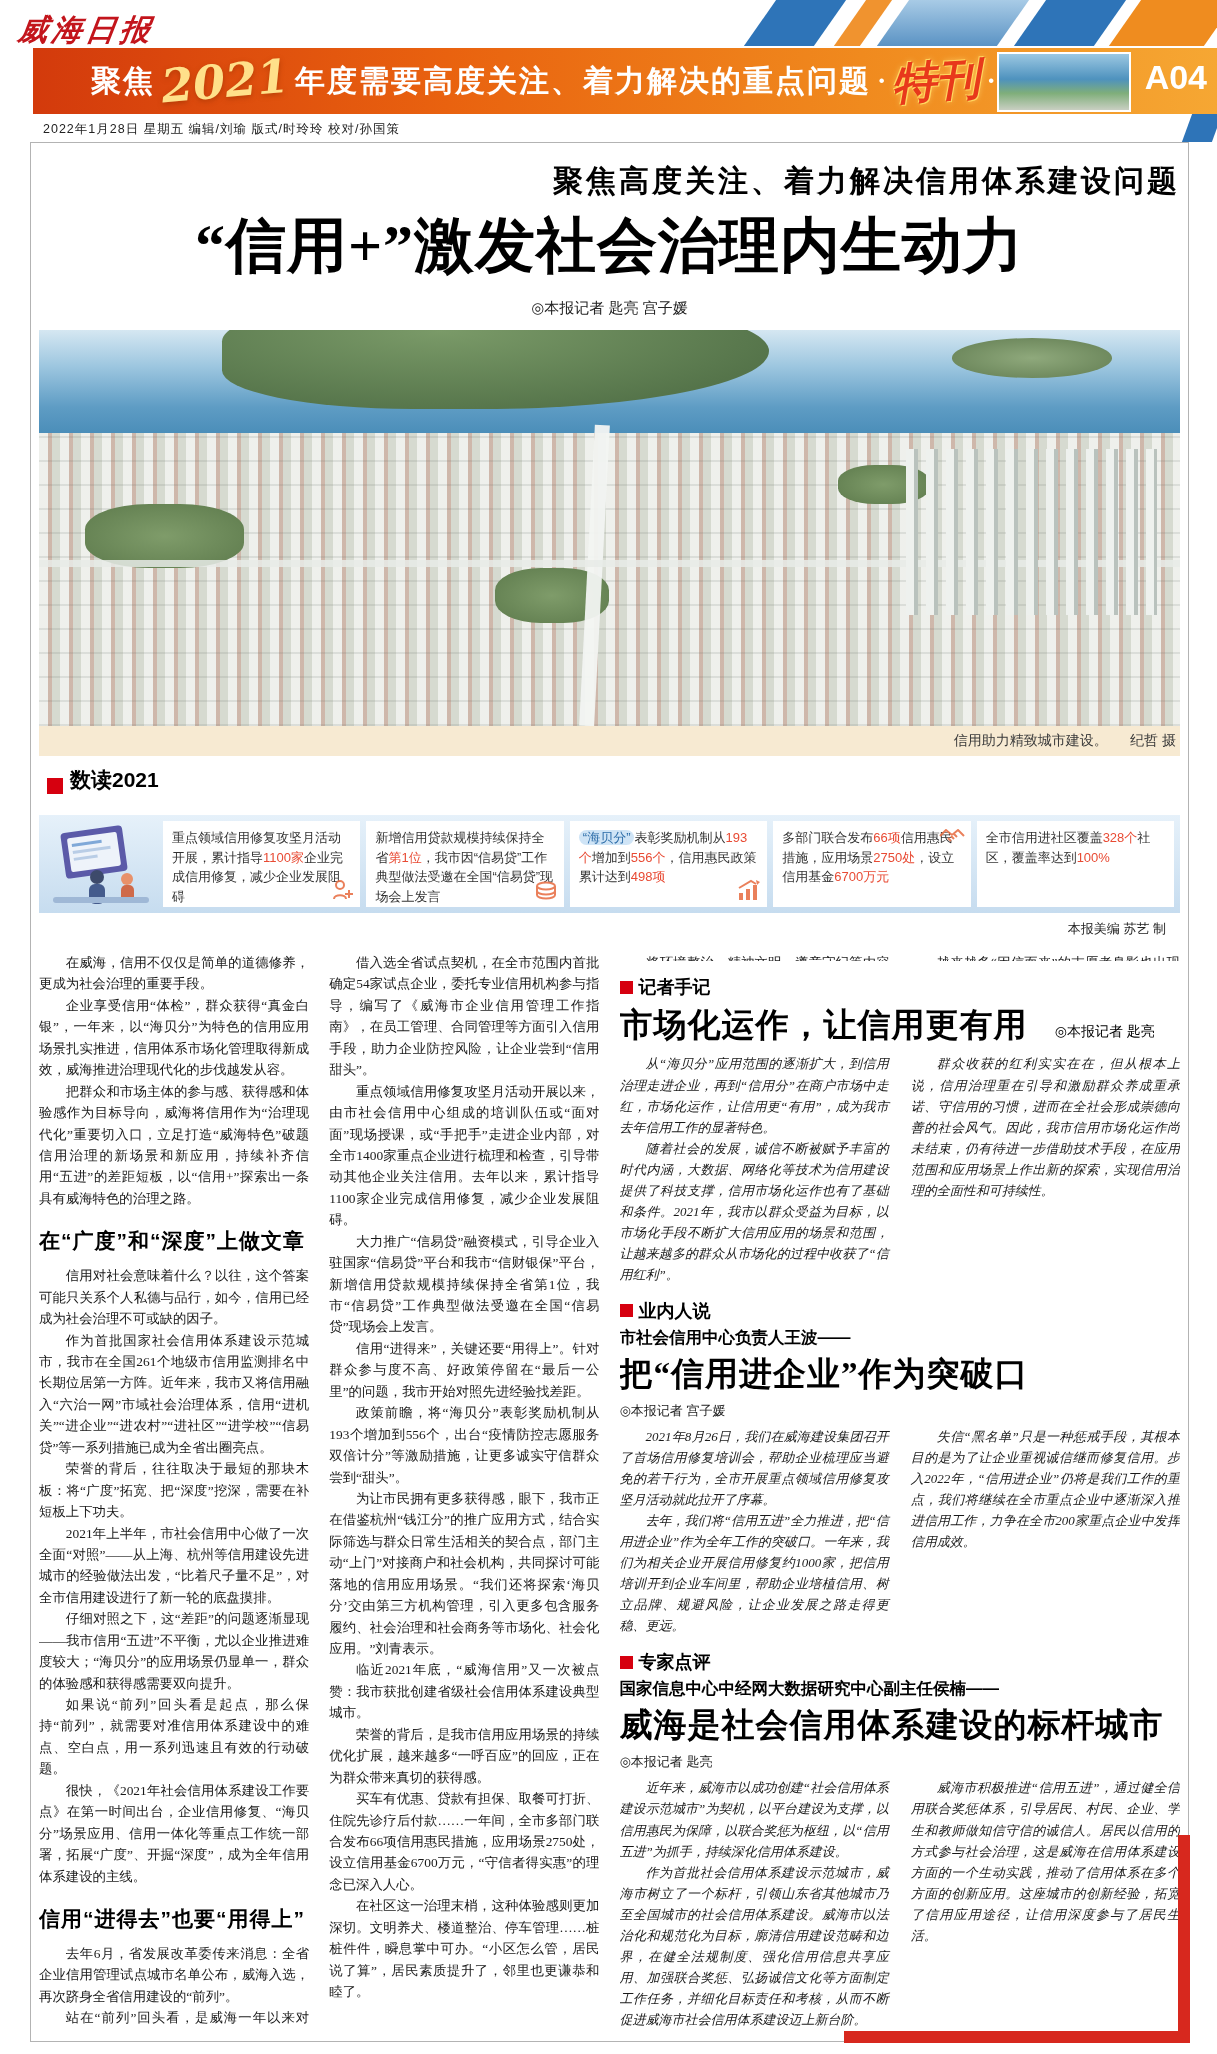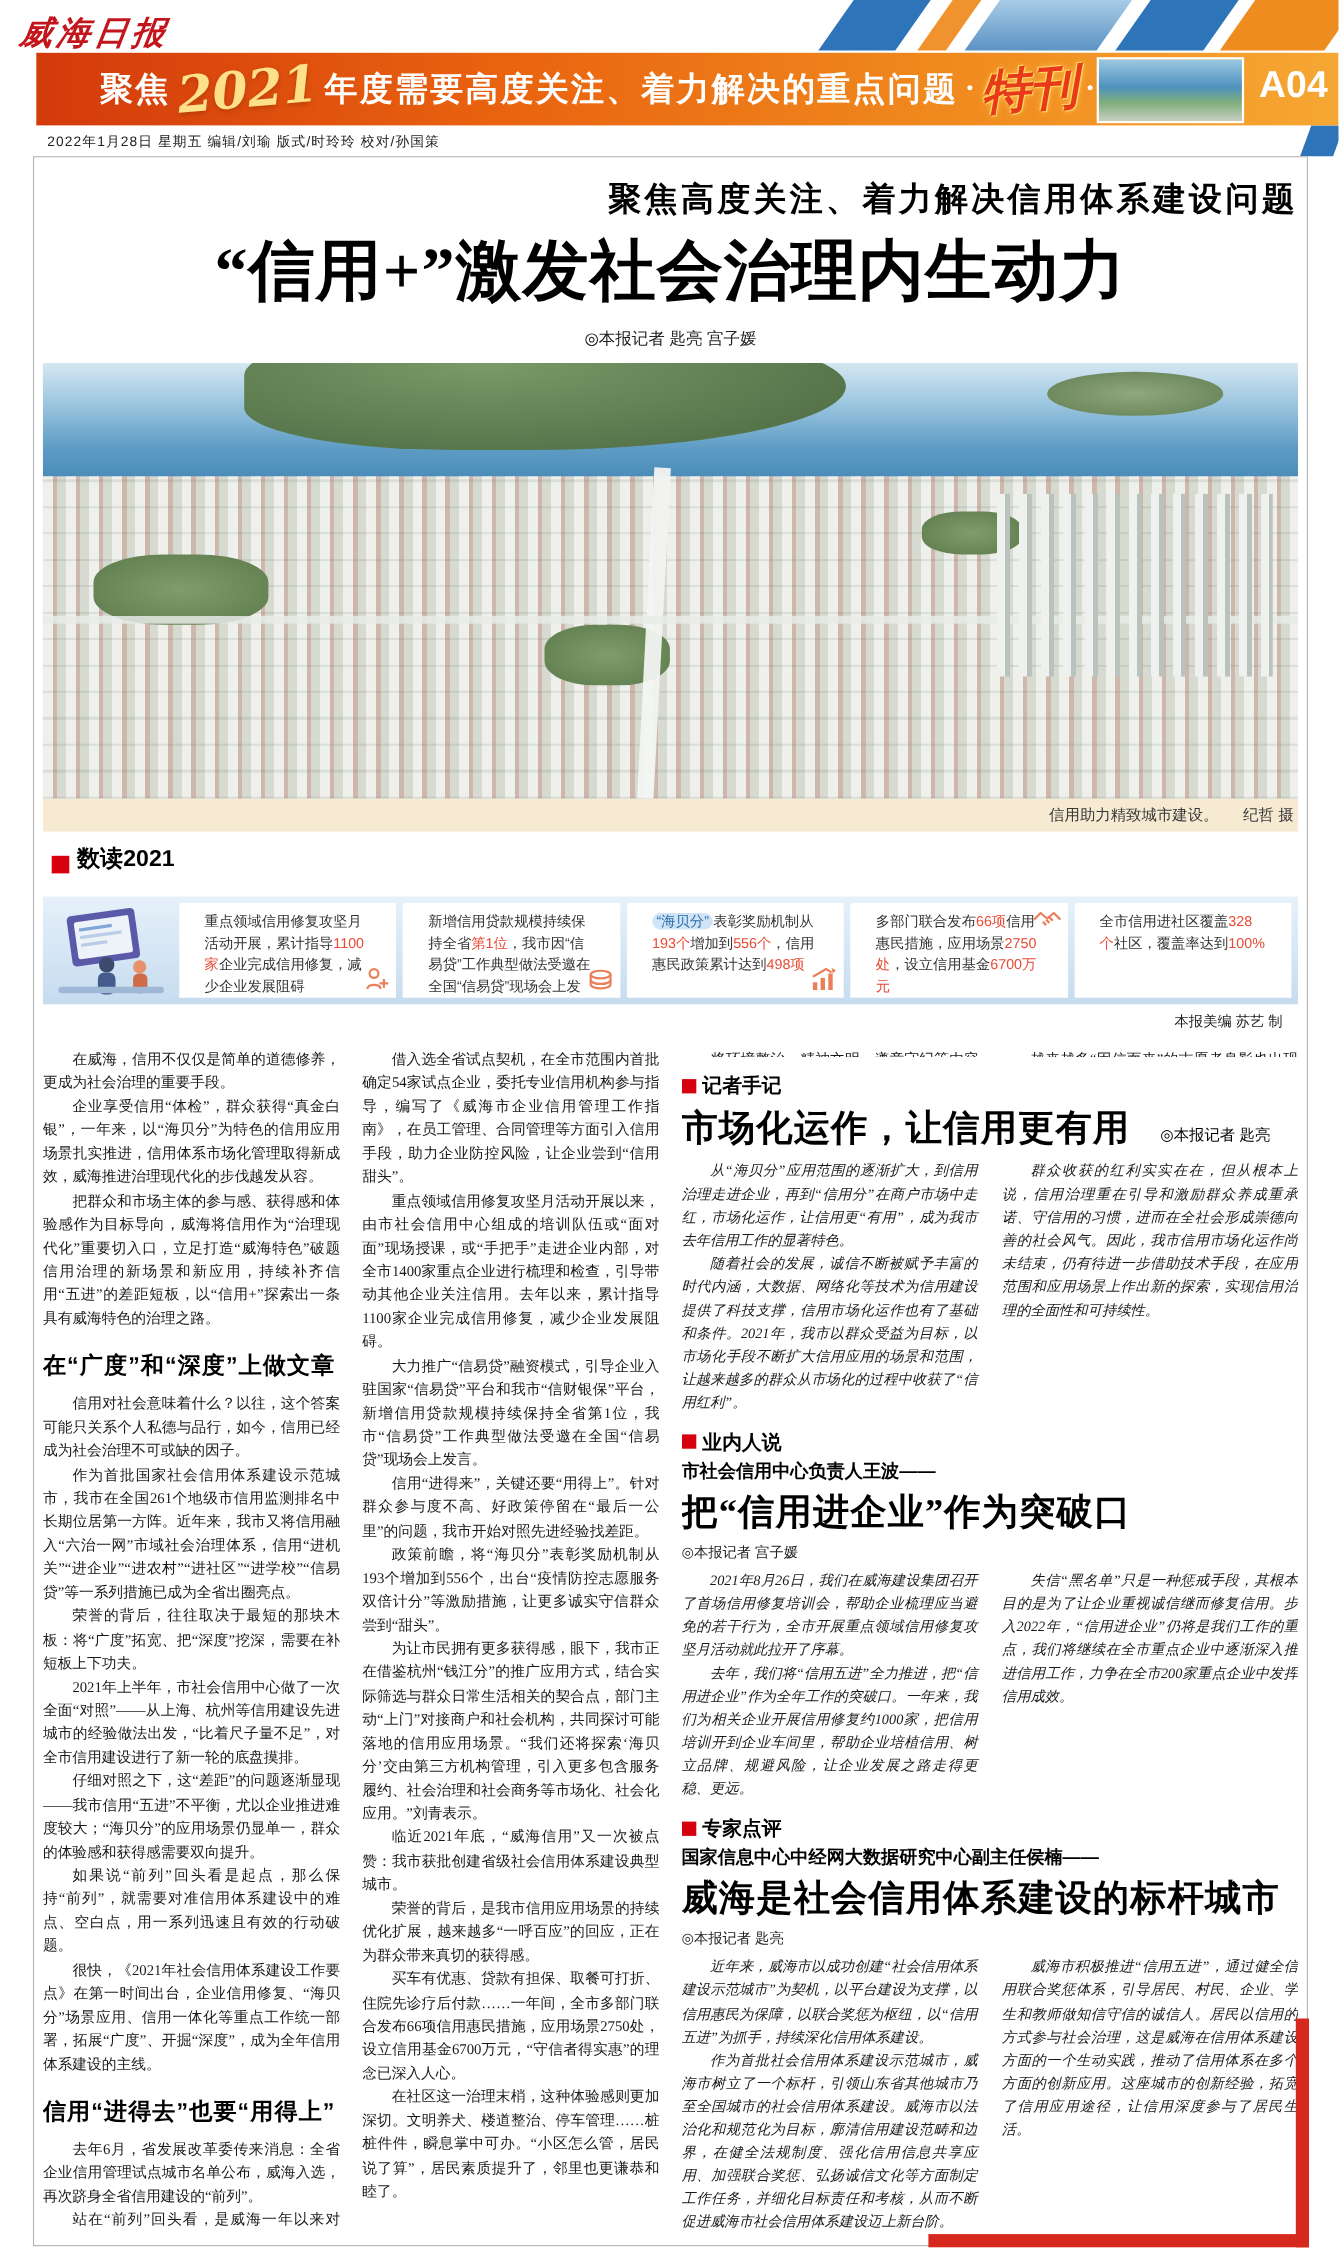--- a/index.html
+++ b/index.html
@@ -68,21 +68,21 @@
            font-family:"Liberation Sans","DejaVu Sans",sans-serif;}
   .caption .credit-sp{margin-left:1.6em;}
 
   
   .num-header{margin:10px 0 21px 8px;font-family:"Liberation Sans","DejaVu Sans",sans-serif;font-weight:bold;
               font-size:21px;display:flex;align-items:flex-end;gap:7px;color:#000;}
   .red-sq{width:16px;height:16px;background:#d6000f;display:inline-block;flex:0 0 auto;}
   .num-panel{width:1141px;height:98px;background:linear-gradient(180deg,#e6f1fa,#c6dcef);
              display:flex;align-items:stretch;gap:6px;padding:6px;box-sizing:border-box;}
   .illu{width:112px;flex:0 0 auto;position:relative;}
-  .num-box{flex:1;background:#fff;padding:7px 23px;font-family:"Liberation Sans","DejaVu Sans",sans-serif;
+  .num-box{flex:1;background:#fff;padding:7px 9px;font-family:"Liberation Sans","DejaVu Sans",sans-serif;
            font-size:13px;line-height:1.5;color:#333;position:relative;overflow:hidden;}
   .num-box .red{color:#e84a33;}
   .num-box .pill{background:#cfe4f6;color:#2c6ca8;border-radius:9px;padding:0 4px;}
   .box-icon{position:absolute;right:5px;bottom:5px;opacity:.9;}
   .box-icon.top{bottom:auto;top:5px;}
   .artist-credit{text-align:right;font-family:"Liberation Sans","DejaVu Sans",sans-serif;font-size:13px;
                  margin:7px 14px 0 0;color:#222;}
 
   
   .article{margin-top:14px;height:1078px;overflow:hidden;display:grid;grid-template-columns:repeat(4,1fr);column-gap:20px;}

